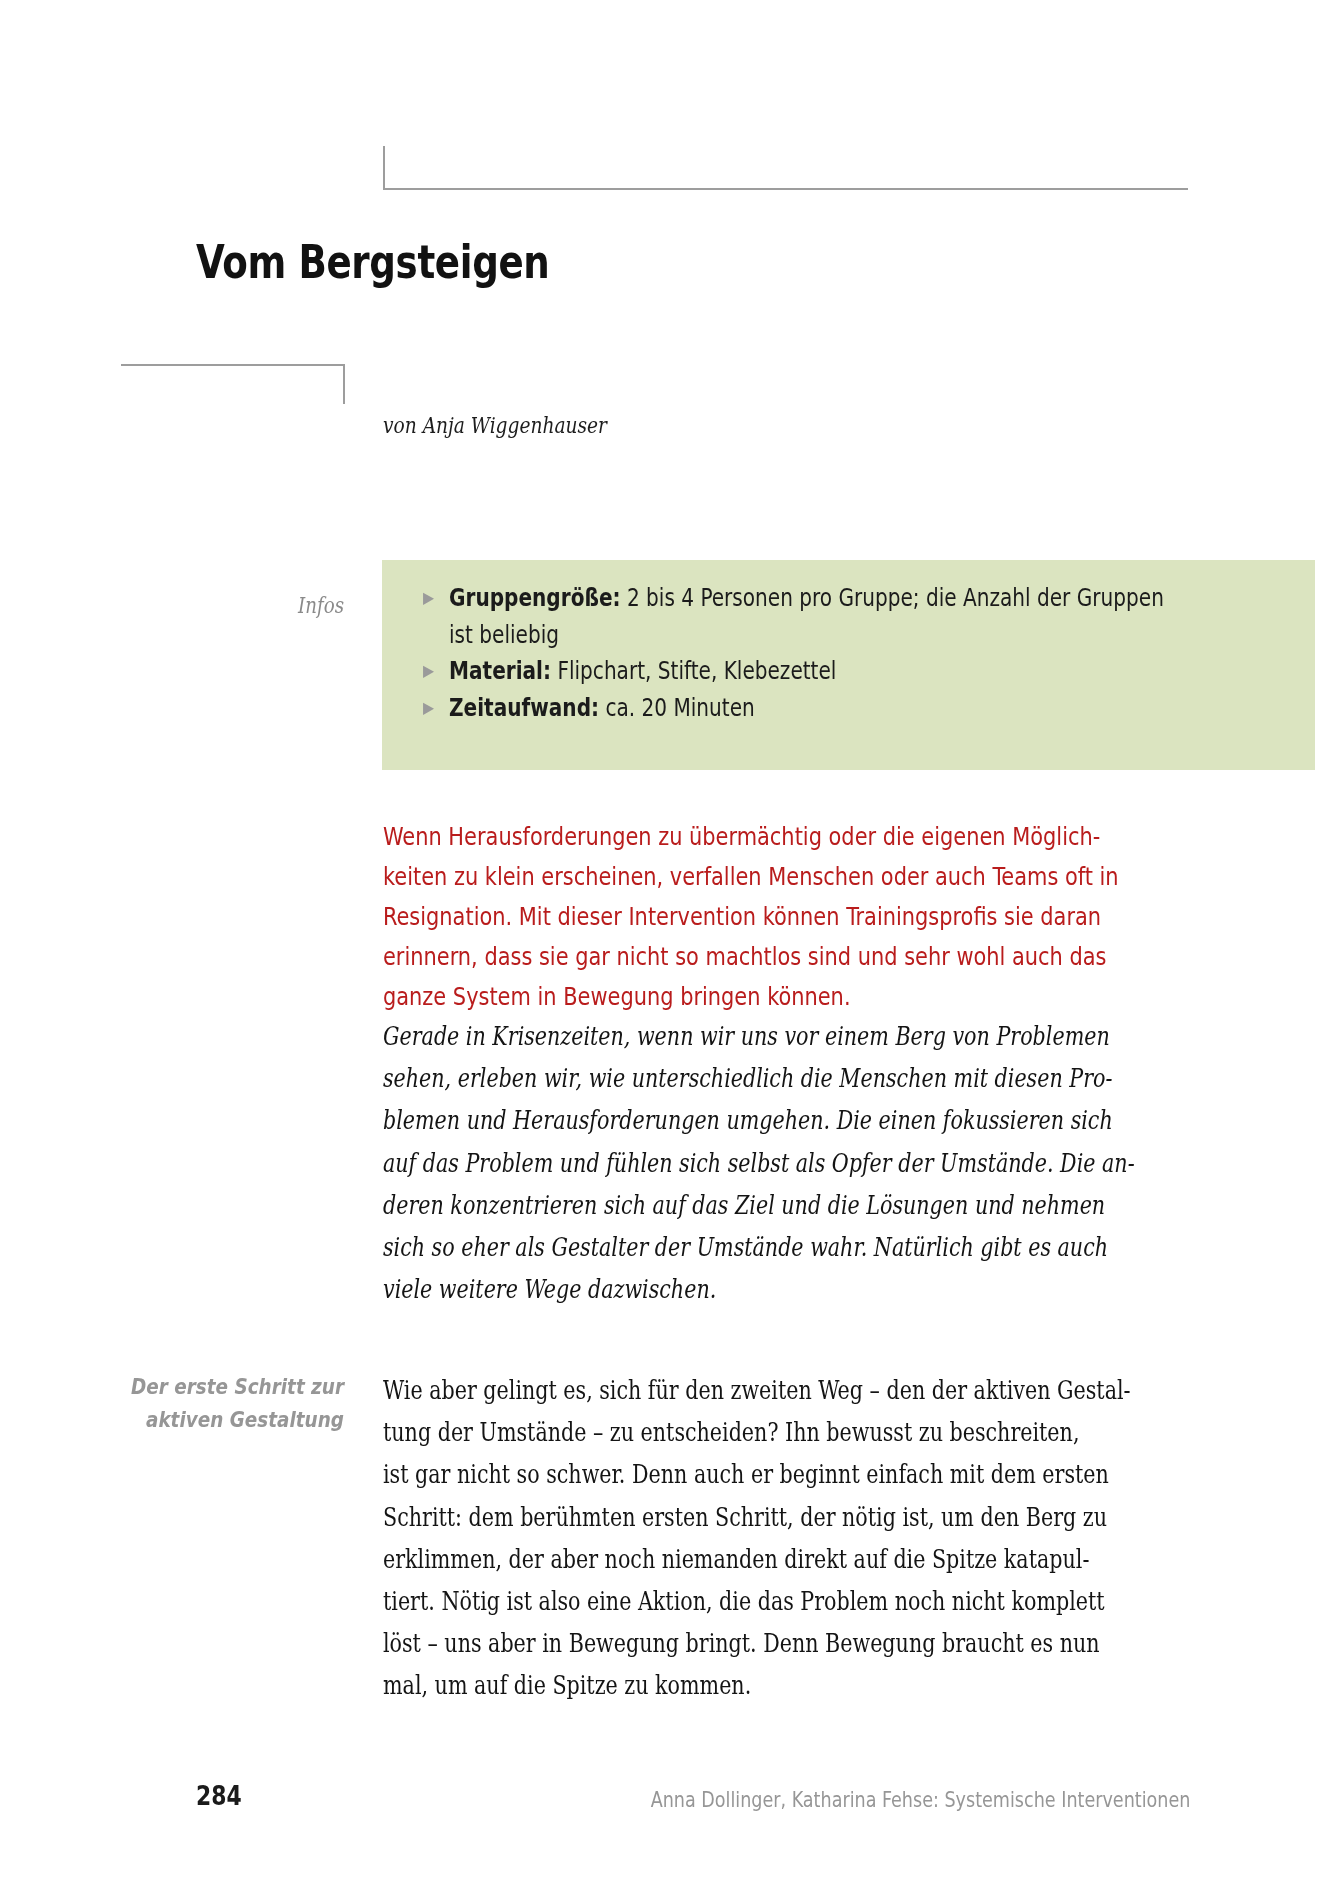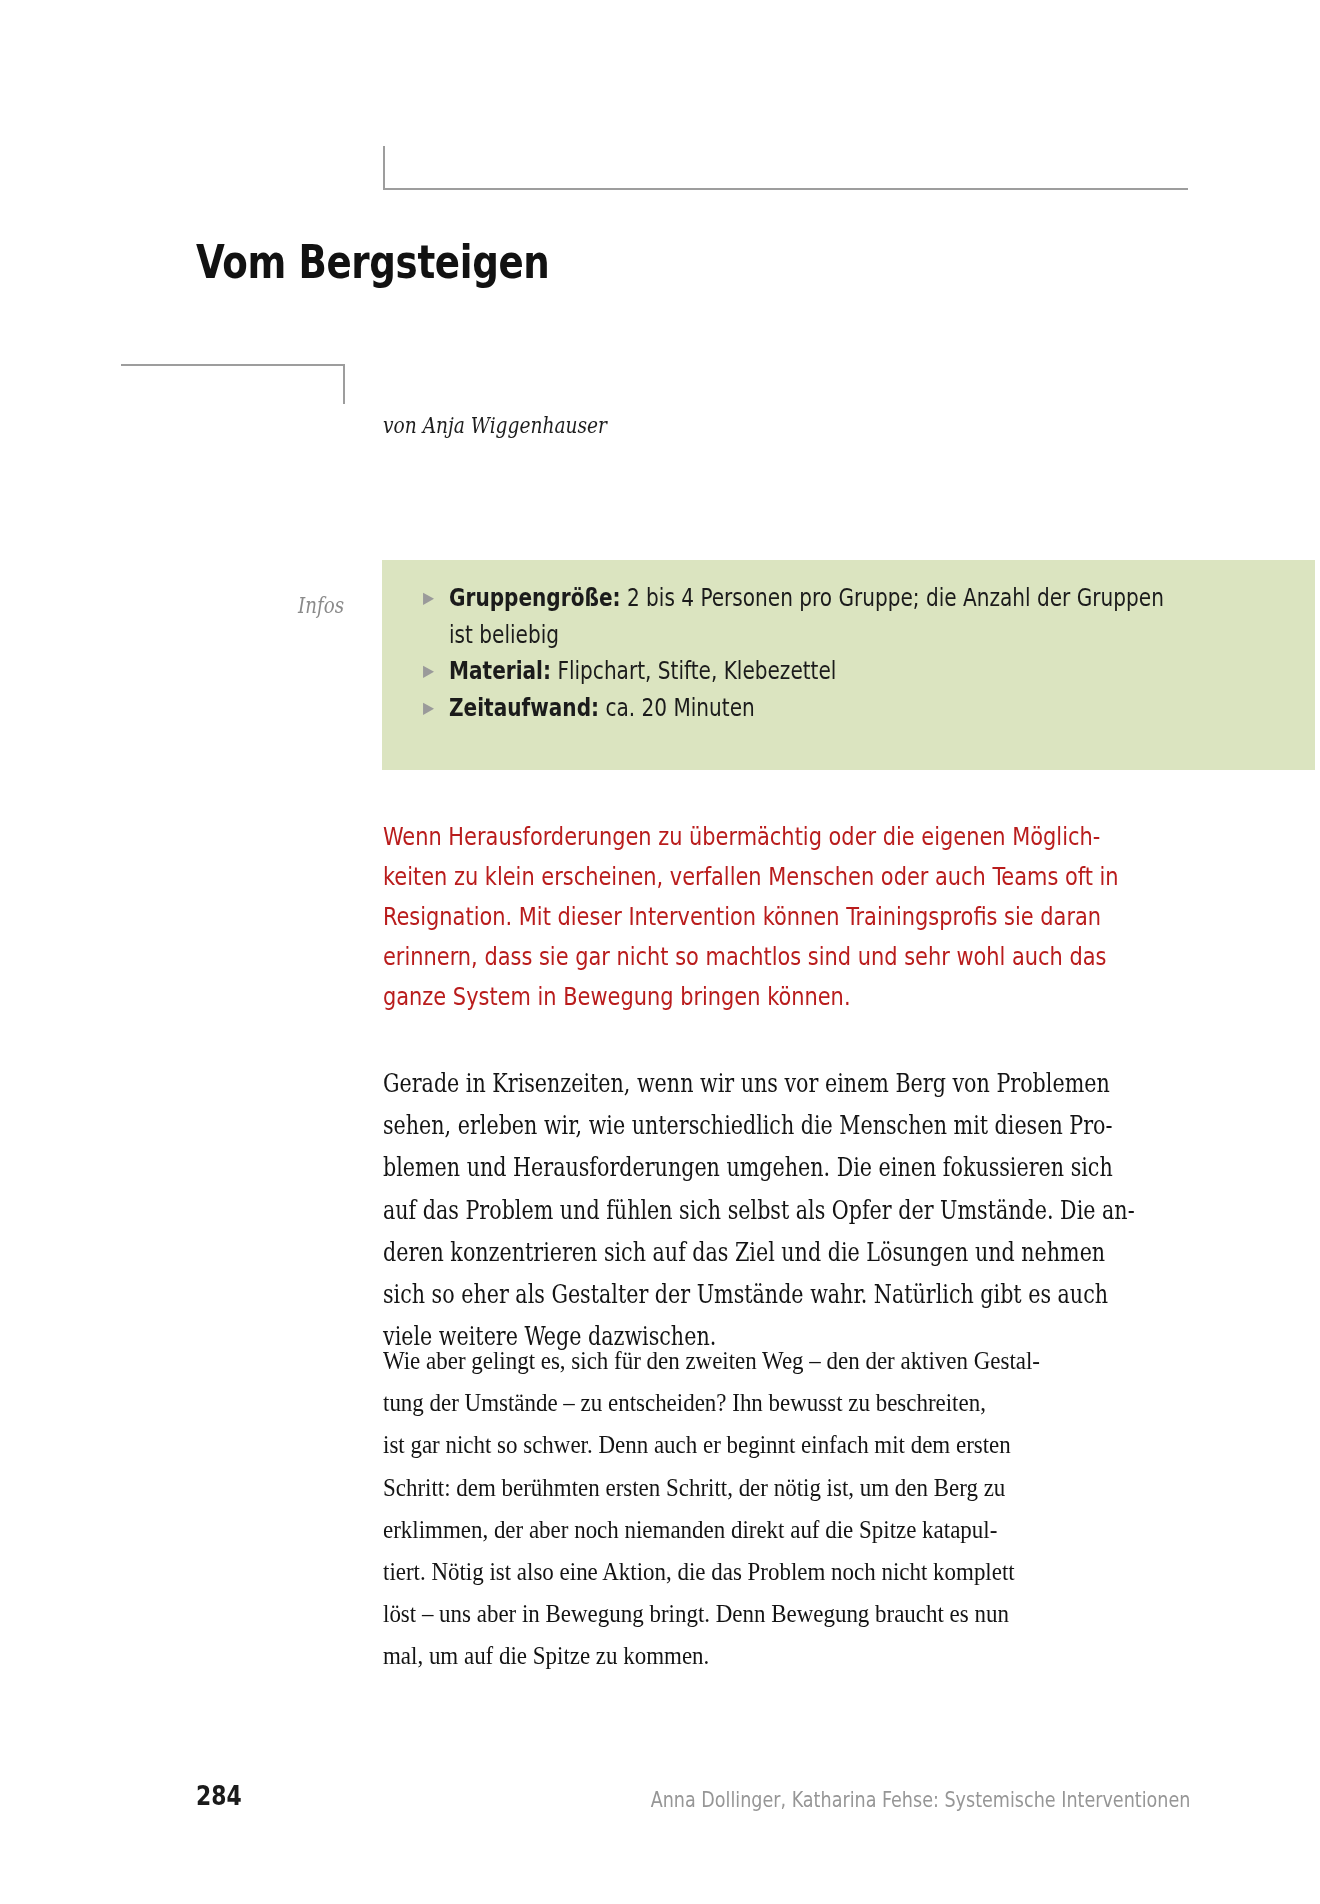--- a/index.html
+++ b/index.html
@@ -163,22 +163,22 @@
     font-size: 25.5px;
     line-height: 42.2px;
     color: #141414;
   }
   .body-par span {
     display: block;
     transform: scaleX(0.9);
     transform-origin: left top;
     white-space: nowrap;
   }
-  #par-1 { top: 1062px; }
-  #par-2 { top: 1340px; font-family: Liberation Serif, serif; }
+  #par-1 { top: 1015px; font-style: italic; }
+  #par-2 { top: 1369px; }
 
   
   .sidenote {
     position: absolute;
     left: 100px;
     top: 1370px;
     width: 244px;
     text-align: right;
     font-family: "DejaVu Sans Condensed", "Liberation Sans Narrow", "Liberation Sans", sans-serif;
     font-style: italic;
@@ -257,20 +257,24 @@
   <p class="body-par" id="par-1">
     <span>Gerade in Krisenzeiten, wenn wir uns vor einem Berg von Problemen</span>
     <span>sehen, erleben wir, wie unterschiedlich die Menschen mit diesen Pro-</span>
     <span>blemen und Herausforderungen umgehen. Die einen fokussieren sich</span>
     <span>auf das Problem und fühlen sich selbst als Opfer der Umstände. Die an-</span>
     <span>deren konzentrieren sich auf das Ziel und die Lösungen und nehmen</span>
     <span>sich so eher als Gestalter der Umstände wahr. Natürlich gibt es auch</span>
     <span>viele weitere Wege dazwischen.</span>
   </p>
 
+  <div class="sidenote">
+    <span>Der erste Schritt zur</span>
+    <span>aktiven Gestaltung</span>
+  </div>
 
   <p class="body-par" id="par-2">
     <span>Wie aber gelingt es, sich für den zweiten Weg – den der aktiven Gestal-</span>
     <span>tung der Umstände – zu entscheiden? Ihn bewusst zu beschreiten,</span>
     <span>ist gar nicht so schwer. Denn auch er beginnt einfach mit dem ersten</span>
     <span>Schritt: dem berühmten ersten Schritt, der nötig ist, um den Berg zu</span>
     <span>erklimmen, der aber noch niemanden direkt auf die Spitze katapul-</span>
     <span>tiert. Nötig ist also eine Aktion, die das Problem noch nicht komplett</span>
     <span>löst – uns aber in Bewegung bringt. Denn Bewegung braucht es nun</span>
     <span>mal, um auf die Spitze zu kommen.</span>

